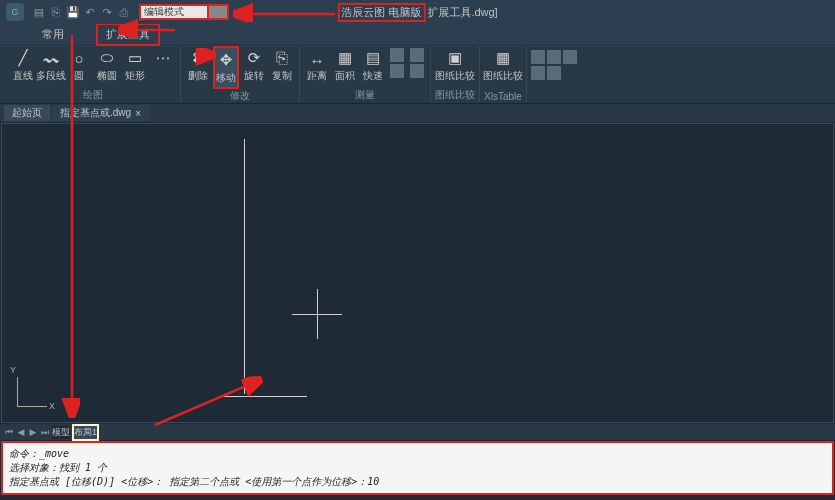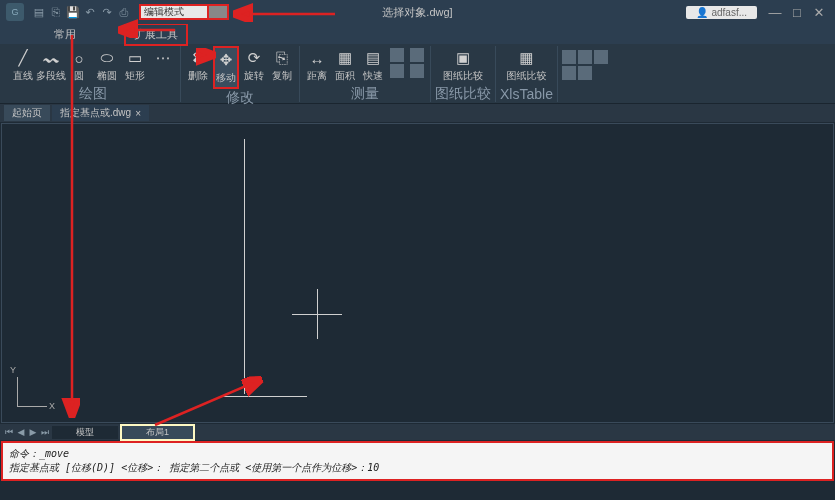--- a/index.html
+++ b/index.html
@@ -11,54 +11,54 @@
 .qat-icon { width: 14px; height: 14px; color: #8a9ba8; font-size: 11px; display: flex; align-items: center; justify-content: center; }
 .search-box { background: #e8e8e8; color: #333; height: 16px; width: 70px; padding: 0 3px; font-size: 10px; display: flex; align-items: center; border: 2px solid #d22; margin-left: 8px; }
 .search-btn { width: 20px; height: 16px; background: #888; margin-left: 0; border: 2px solid #d22; border-left: none; }
 .title-center { position: absolute; left: 50%; transform: translateX(-50%); display: flex; align-items: center; gap: 2px; font-size: 11px; }
 .title-hl { border: 2px solid #d22; padding: 0 2px; background: #2c3e50; }
 .title-right { margin-left: auto; display: flex; align-items: center; gap: 8px; }
 .user-box { background: #e8e8e8; color: #666; padding: 1px 10px; font-size: 10px; border-radius: 2px; }
 .win-controls { display: flex; gap: 2px; }
 .win-btn { width: 20px; height: 16px; color: #aaa; display: flex; align-items: center; justify-content: center; font-size: 13px; }
 
-.menubar { height: 20px; background: #2c3e50; display: flex; align-items: center; padding: 0 46px; gap: 16px; }
+.menubar { height: 20px; background: #2c3e50; display: flex; align-items: center; padding: 0 34px; gap: 0; }
 .menu-item { padding: 2px 8px; font-size: 11px; }
 .menu-hl { border: 2px solid #d22; margin-left: 24px; }
 
 .ribbon { height: 60px; background: #293845; display: flex; align-items: flex-start; padding: 2px 6px; gap: 0; border-bottom: 1px solid #1a252f; }
 .ribbon-group { display: flex; flex-direction: column; align-items: center; border-right: 1px solid #384a5a; padding: 0 4px; height: 56px; }
 .ribbon-row { display: flex; gap: 2px; }
 .rb-btn { display: flex; flex-direction: column; align-items: center; width: 26px; padding: 2px 0; gap: 1px; cursor: pointer; }
 .rb-btn.wide { width: 38px; }
 .rb-icon { width: 20px; height: 20px; color: #d0d0d0; display: flex; align-items: center; justify-content: center; font-size: 15px; }
 .rb-label { font-size: 10px; color: #c5c5c5; white-space: nowrap; }
 .rb-hl { border: 2px solid #d22; background: #3a4d5e; }
-.group-label { font-size: 14px; color: #8898a8; margin-top: auto; }
+.group-label { font-size: 10px; color: #8898a8; margin-top: auto; }
 .ribbon-small-col { display: flex; flex-direction: column; gap: 2px; padding: 2px; }
 .small-icon { width: 14px; height: 14px; background: #5a6b7a; font-size: 9px; }
 
 .doctabs { height: 18px; background: #2a3744; display: flex; align-items: center; padding: 0 4px; gap: 2px; }
 .doctab { background: #384a5a; padding: 1px 8px; font-size: 10px; display: flex; align-items: center; gap: 4px; }
 .doctab.active { background: #2c3e50; }
 
 .viewport { position: relative; height: 300px; background: #1e2a35; border: 1px solid #3a4a5a; margin: 1px; }
 .ucs { position: absolute; left: 15px; bottom: 15px; }
 .ucs-y { position: absolute; width: 1px; height: 30px; background: #aaa; bottom: 0; left: 0; }
 .ucs-x { position: absolute; height: 1px; width: 30px; background: #aaa; bottom: 0; left: 0; }
 .ucs-ylabel { position: absolute; bottom: 32px; left: -7px; font-size: 9px; color: #aaa; }
 .ucs-xlabel { position: absolute; left: 32px; bottom: -4px; font-size: 9px; color: #aaa; }
 .geom-v { position: absolute; left: 242px; top: 15px; width: 1px; height: 255px; background: #d0d0d0; }
 .geom-h { position: absolute; left: 220px; top: 272px; width: 85px; height: 1px; background: #d0d0d0; }
 .cursor-h { position: absolute; left: 290px; top: 190px; width: 50px; height: 1px; background: #d0d0d0; }
 .cursor-v { position: absolute; left: 315px; top: 165px; width: 1px; height: 50px; background: #d0d0d0; }
 
 .layouttabs { height: 16px; background: #2a3744; display: flex; align-items: center; padding: 0 4px; gap: 2px; font-size: 9px; }
 .lt-nav { color: #8a9ba8; width: 10px; text-align: center; }
-.lt-tab { background: #384a5a; padding: 0 24px; }
+.lt-tab { background: #384a5a; padding: 0 0; }
 .lt-tab.active { background: #1e2a35; }
 .lt-tab.hl { border: 2px solid #fef9c3; }
 
 .cmdwin { background: #f5f5f5; color: #222; font-size: 10px; padding: 4px 6px; border: 2px solid #d22; margin: 1px; line-height: 1.4; font-family: SimSun, monospace; }
 .cmd-line { white-space: nowrap; font-style: italic; }
 
 .arrow { position: absolute; stroke: #d22; stroke-width: 2.5; fill: #d22; pointer-events: none; z-index: 100; }
 </style>
 </head>
 <body>
@@ -69,29 +69,22 @@
     <div class="qat-icon">▤</div>
     <div class="qat-icon">⎘</div>
     <div class="qat-icon">💾</div>
     <div class="qat-icon">↶</div>
     <div class="qat-icon">↷</div>
     <div class="qat-icon">⎙</div>
   </div>
   <div class="search-box">编辑模式</div>
   <div class="search-btn"></div>
   <div class="title-center">
-    <span>选择对象.dwg]</span>
-  </div>
-  <div class="title-right">
-    <div class="user-box"><span>👤</span> <span>adfasf...</span></div>
-    <div class="win-controls">
-      <div class="win-btn">—</div>
-      <div class="win-btn">□</div>
-      <div class="win-btn">✕</div>
-    </div>
+    <span class="title-hl">浩辰云图 电脑版</span>
+    <span>扩展工具.dwg]</span>
   </div>
 </div>
 
 <div class="menubar">
   <div class="menu-item">常用</div>
   <div class="menu-item menu-hl">扩展工具</div>
 </div>
 
 <div class="ribbon">
   <div class="ribbon-group">
@@ -225,20 +218,21 @@
   <div class="lt-nav">⏮</div>
   <div class="lt-nav">◀</div>
   <div class="lt-nav">▶</div>
   <div class="lt-nav">⏭</div>
   <div class="lt-tab active">模型</div>
   <div class="lt-tab hl">布局1</div>
 </div>
 
 <div class="cmdwin">
   <div class="cmd-line">命令：_move</div>
+  <div class="cmd-line">选择对象：找到 1 个</div>
   <div class="cmd-line">指定基点或 [位移(D)] &lt;位移&gt;：  指定第二个点或 &lt;使用第一个点作为位移&gt;：10</div>
 </div>
 
 <svg class="arrow" style="left:0;top:0" width="835" height="500">
   <defs>
       <marker id="ah" markerWidth="8" markerHeight="8" refX="7" refY="3" orient="auto">
         <polygon points="0 0, 8 3, 0 6" fill="#d22"></polygon>
       </marker>
     </defs>
   <line x1="335" y1="14" x2="235" y2="14" marker-end="url(#ah)"></line>

